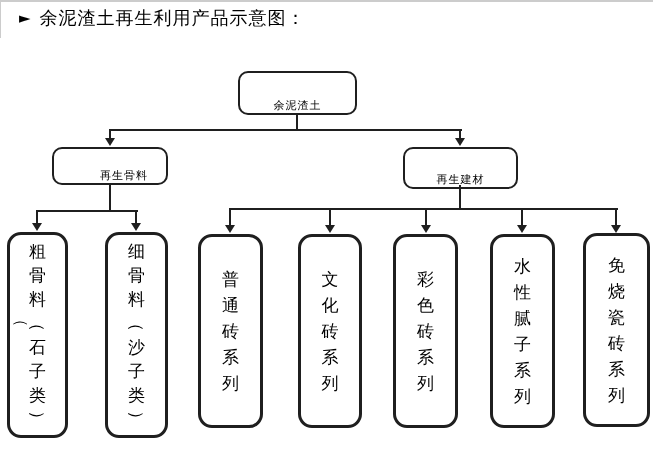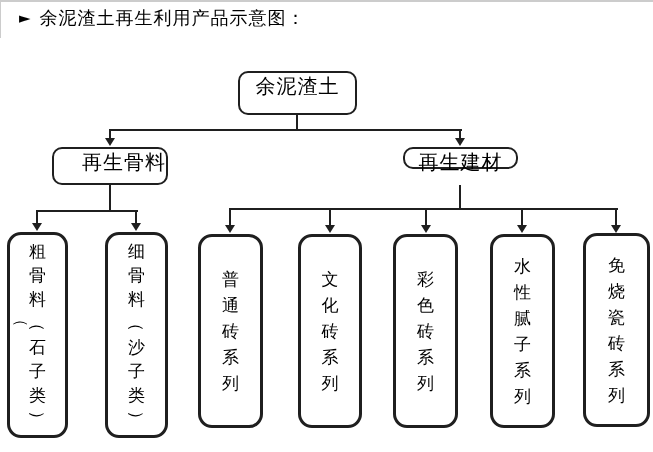--- a/index.html
+++ b/index.html
@@ -8,21 +8,21 @@
     font-family:"DejaVu Sans","Liberation Sans",sans-serif;color:#000;
   }
   .edge-top{position:absolute;left:0;top:0;width:653px;height:2px;background:#cccccc;}
   .edge-left{position:absolute;left:0;top:0;width:1px;height:38px;background:#cccccc;}
 
   .title{position:absolute;left:19px;top:6px;display:flex;align-items:center;gap:9px;
          font-size:18px;letter-spacing:1px;white-space:nowrap;}
   .title .bullet{font-size:15px;letter-spacing:0;line-height:1;}
 
   .node{position:absolute;border:2px solid #1f1f1f;border-radius:10px;background:#fff;
-        display:flex;align-items:flex-start;justify-content:center;font-size:20px;letter-spacing:1px;
+        display:flex;align-items:flex-end;justify-content:center;font-size:11px;letter-spacing:1px;
         box-sizing:border-box;}
   .leaf{position:absolute;border:3px solid #1f1f1f;border-radius:14px;background:#fff;
         display:flex;flex-direction:column;align-items:center;justify-content:center;
         font-size:17px;box-sizing:border-box;}
   .lh24 .vchar{line-height:24px;}
   .lh26 .vchar{line-height:26px;}
   .vchar{display:block;text-align:center;}
   .rot{transform:rotate(90deg);}
   .stray{position:absolute;left:3px;top:76px;font-size:16px;line-height:1;transform:rotate(90deg);}
 
@@ -50,21 +50,21 @@
   <div class="line" style="left:296px;top:115px;width:2px;height:15px;"></div>
   <div class="line" style="left:109px;top:129px;width:353px;height:2px;"></div>
   <div class="line" style="left:109px;top:129px;width:2px;height:10px;"></div>
   <div class="arrow" style="left:105px;top:138px;"></div>
   <div class="line" style="left:459px;top:129px;width:2px;height:10px;"></div>
   <div class="arrow" style="left:455px;top:138px;"></div>
 
   <div class="node" style="left:52px;top:147px;width:116px;height:38px;padding-left:28px;">
     <span>再生骨料</span>
   </div>
-  <div class="node" style="left:403px;top:147px;width:115px;height:22px;">
+  <div class="node" style="left:403px;top:147px;width:115px;height:42px;">
     <span>再生建材</span>
   </div>
 
   <div class="line" style="left:109px;top:185px;width:2px;height:27px;"></div>
   <div class="line" style="left:36px;top:210px;width:102px;height:2px;"></div>
   <div class="line" style="left:36px;top:210px;width:2px;height:14px;"></div>
   <div class="arrow" style="left:32px;top:223px;"></div>
   <div class="line" style="left:135px;top:210px;width:2px;height:14px;"></div>
   <div class="arrow" style="left:131px;top:223px;"></div>
 

